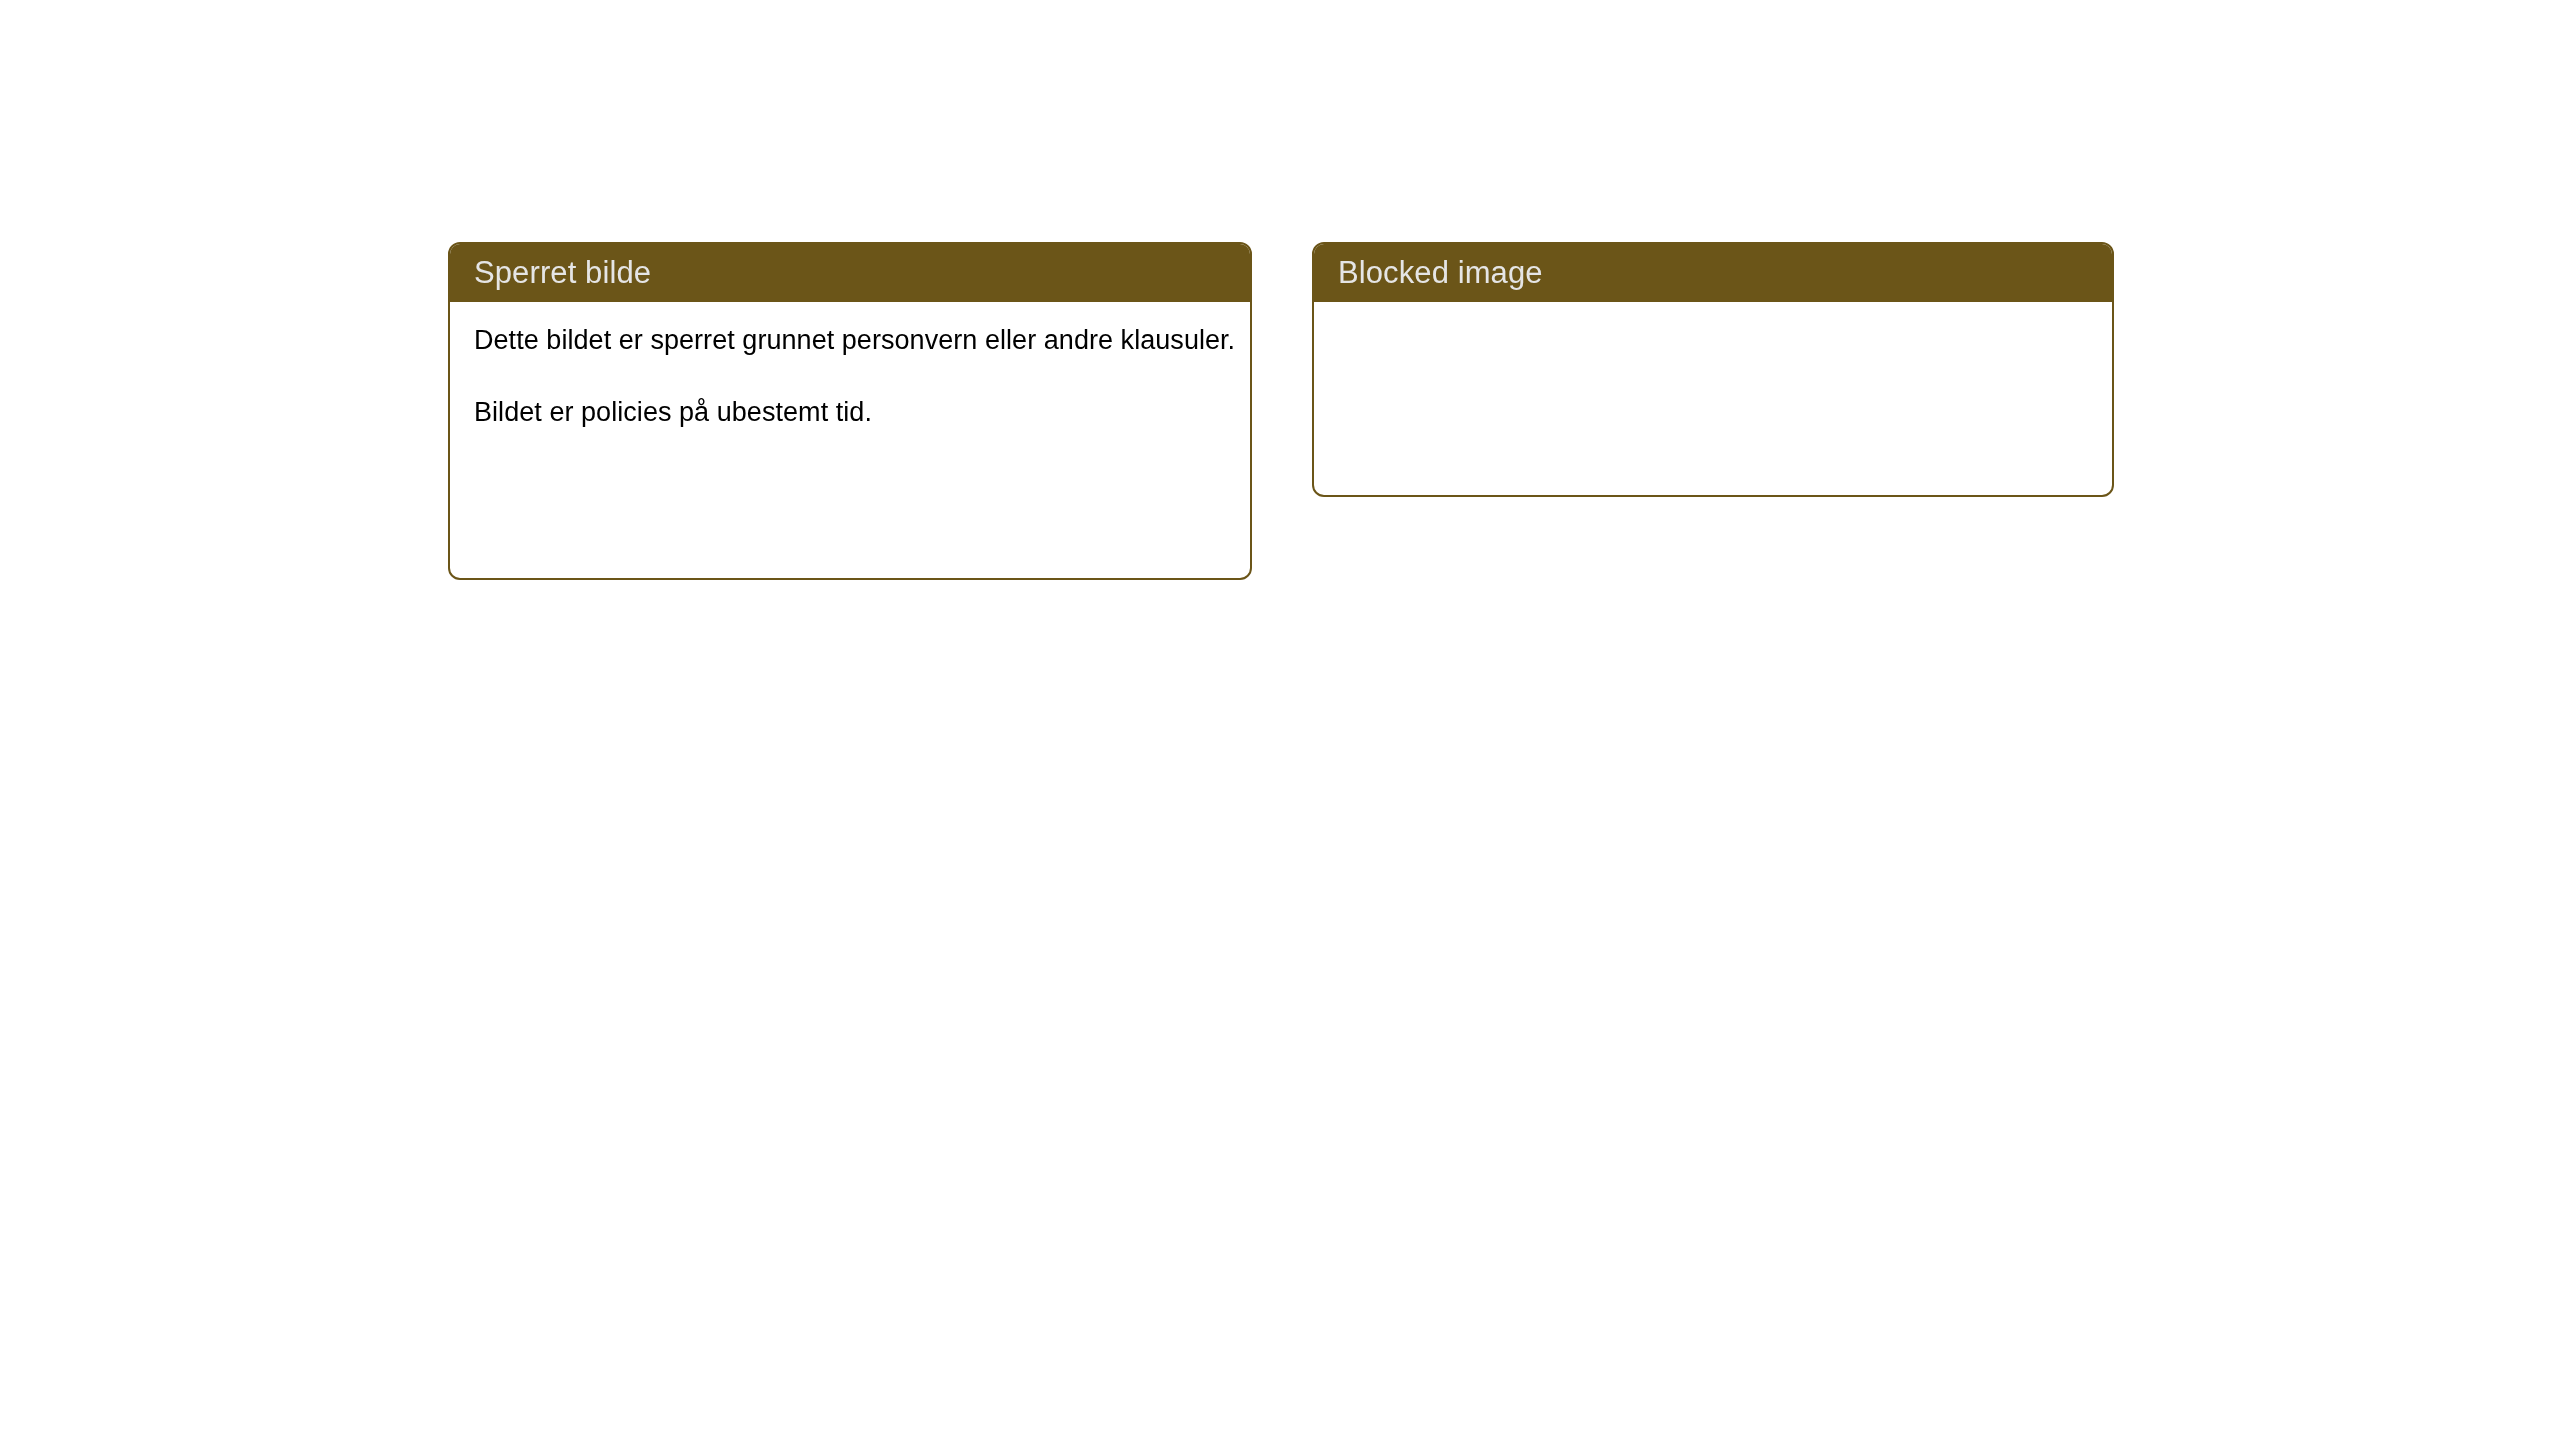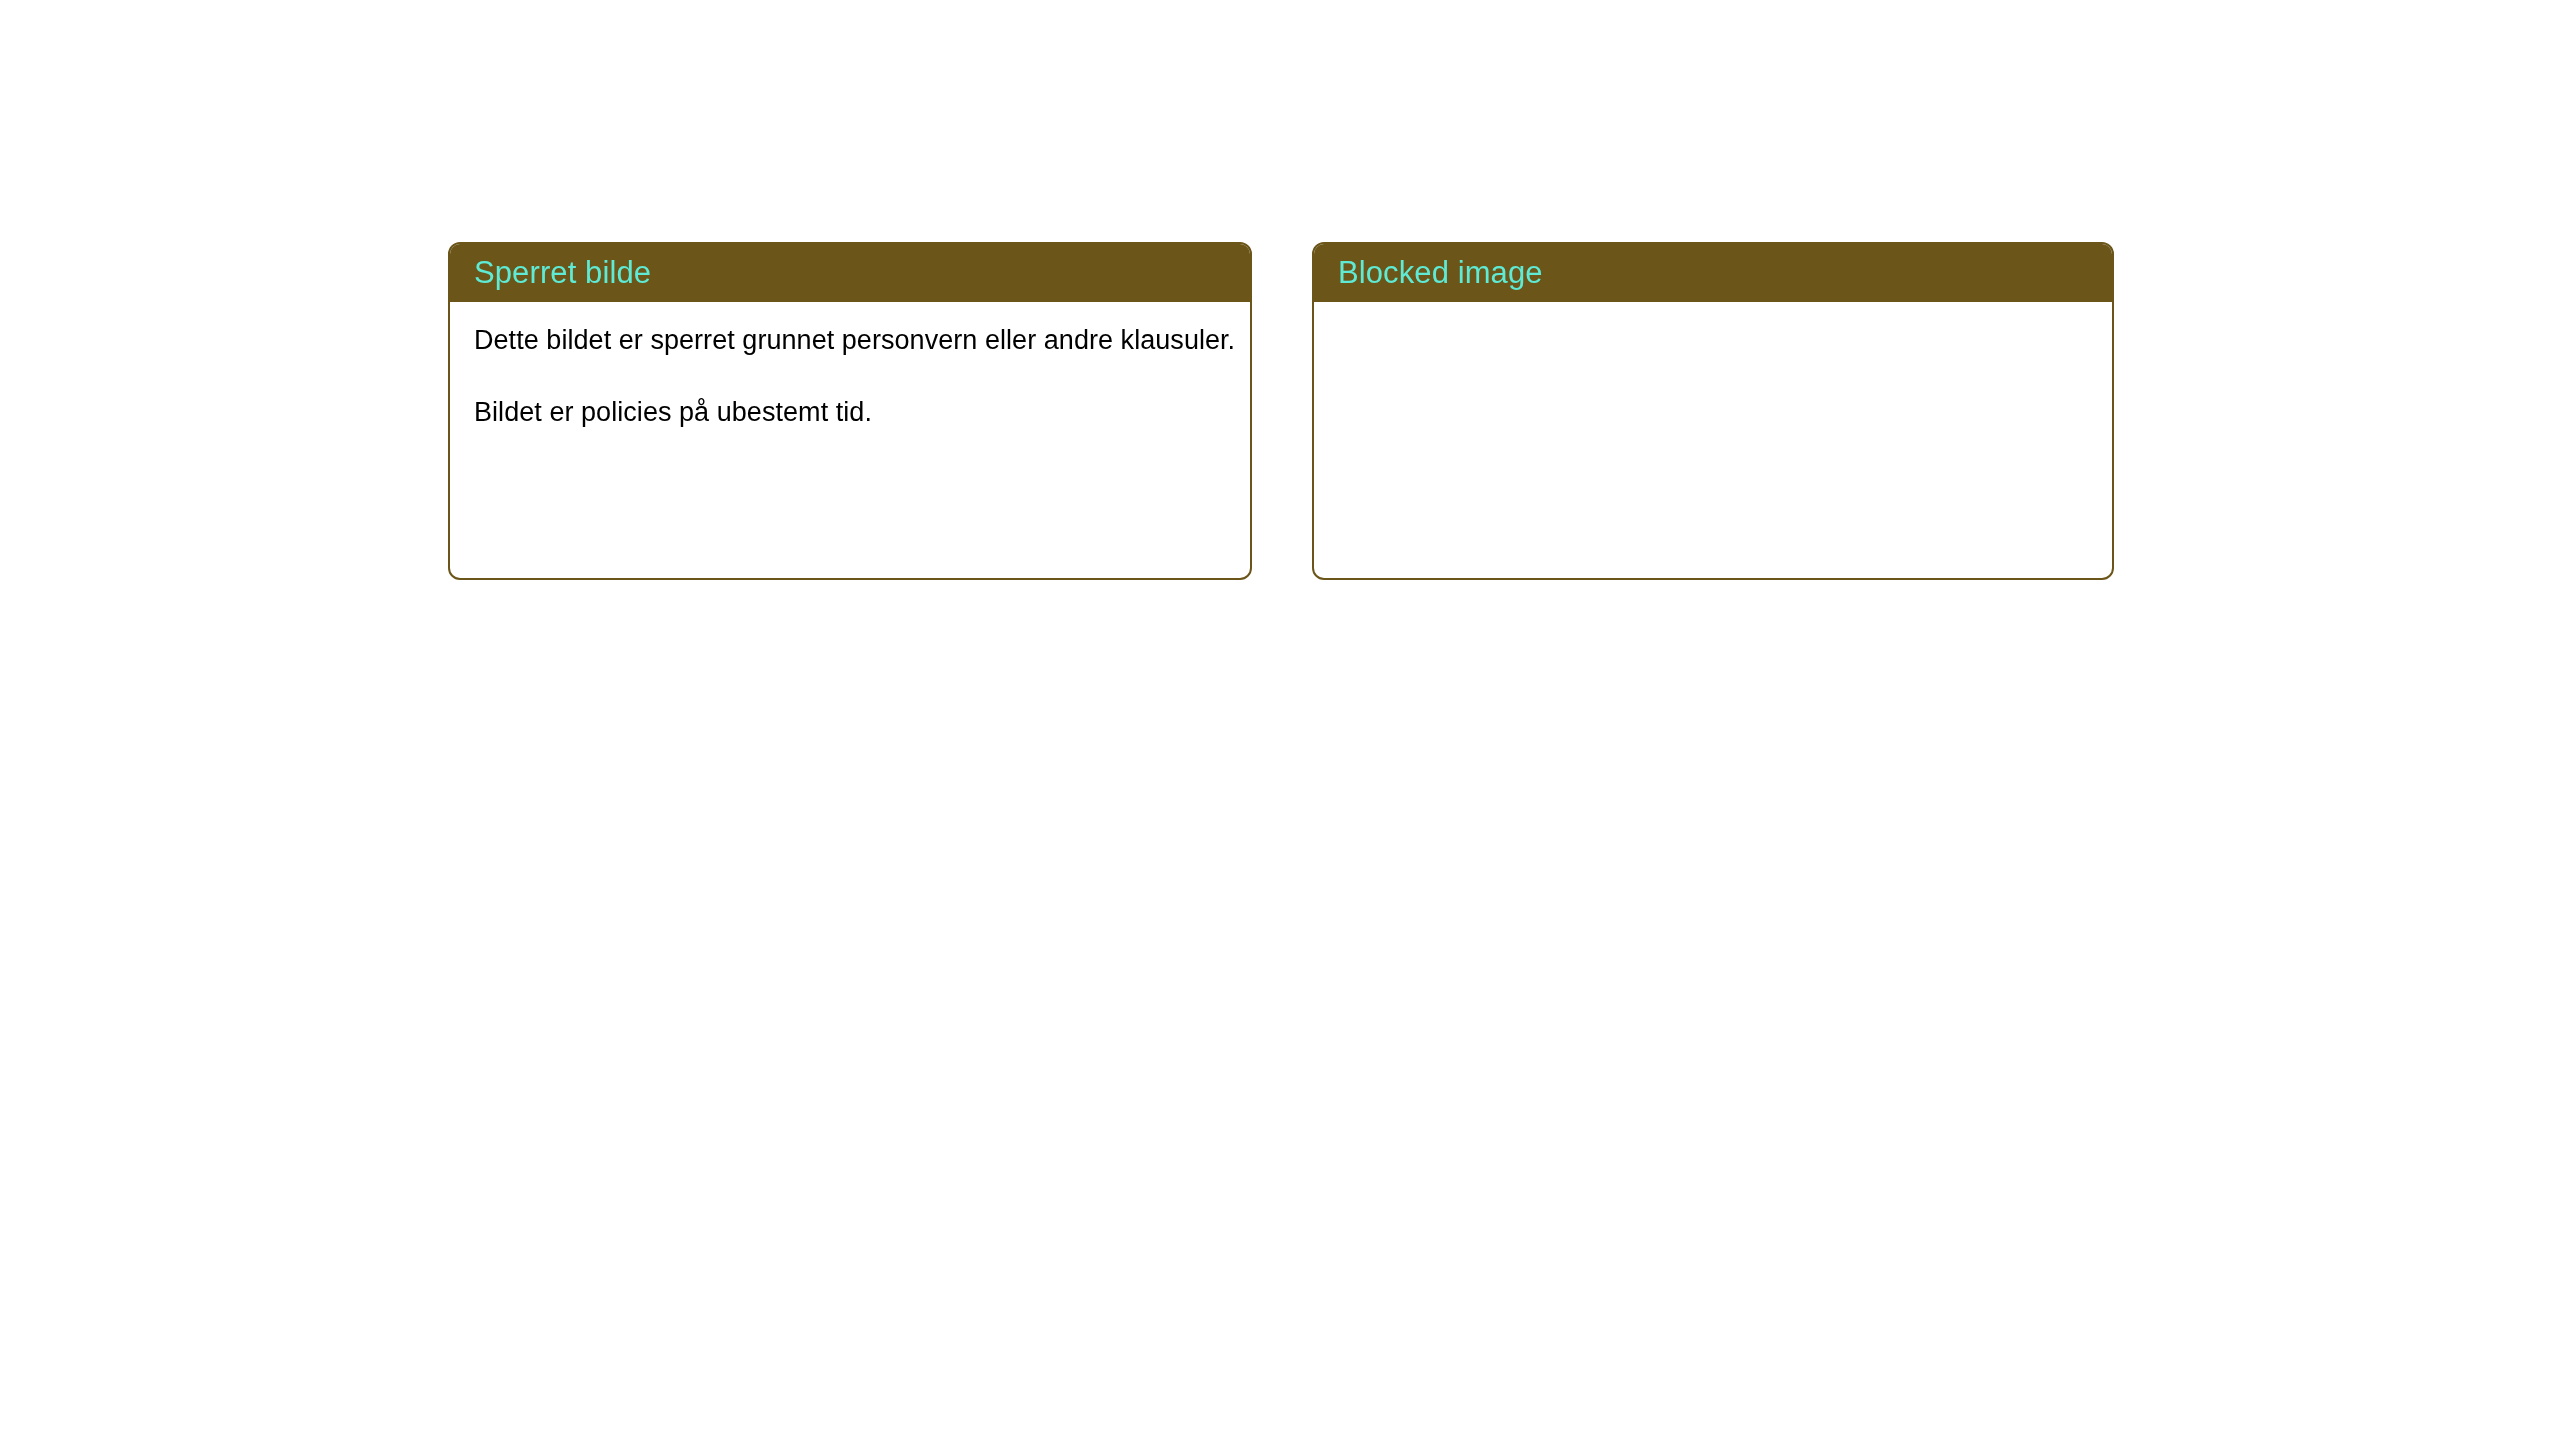--- a/index.html
+++ b/index.html
@@ -36,34 +36,34 @@
 
   .notice-card.card-no {
     left: 448px;
     width: 804px;
     height: 338px;
   }
 
   .notice-card.card-en {
     left: 1312px;
     width: 802px;
-    height: 338px;
+    height: 255px;
   }
 
   .card-header {
     background: #6b5518;
     height: 58px;
     display: flex;
     align-items: center;
     padding: 0 0 0 24px;
     box-sizing: border-box;
   }
 
   .card-header-title {
-    color: #5eead4;
+    color: #e5e5e5;
     font-size: 31px;
     line-height: 38px;
     font-weight: 400;
     letter-spacing: 0.1px;
     white-space: nowrap;
   }
 
   .card-body {
     padding: 20px 13px 0 24px;
     box-sizing: border-box;

